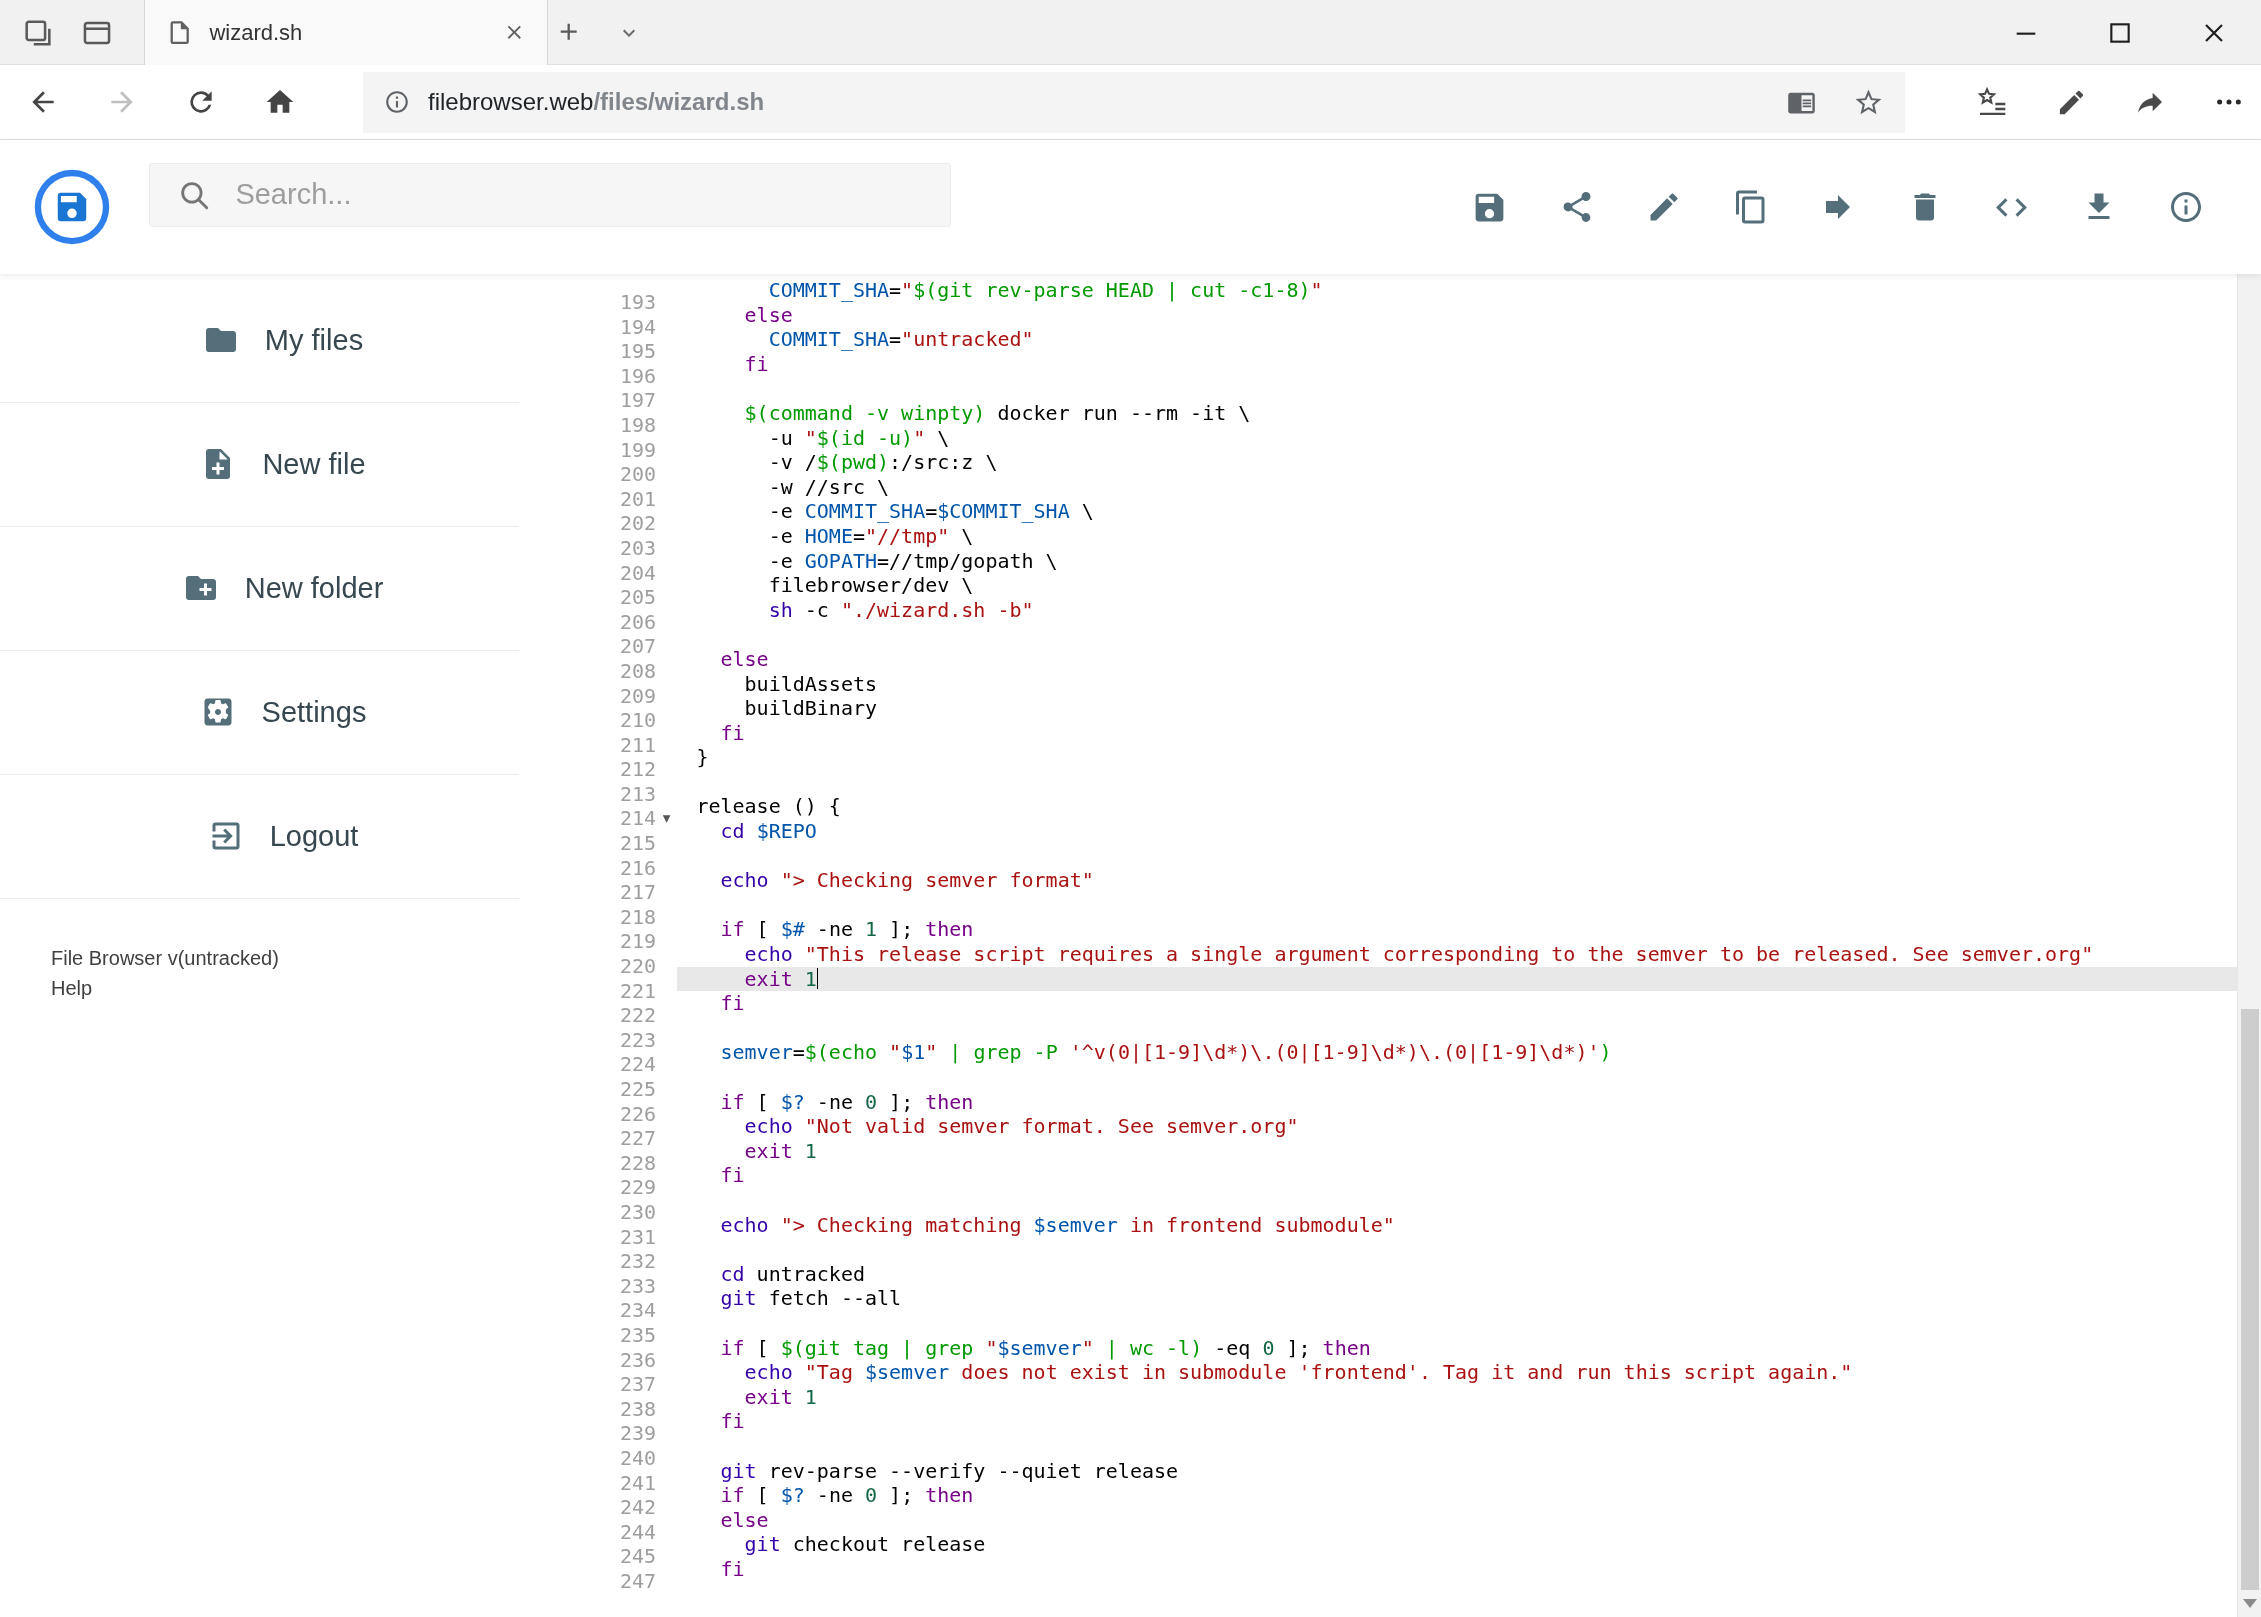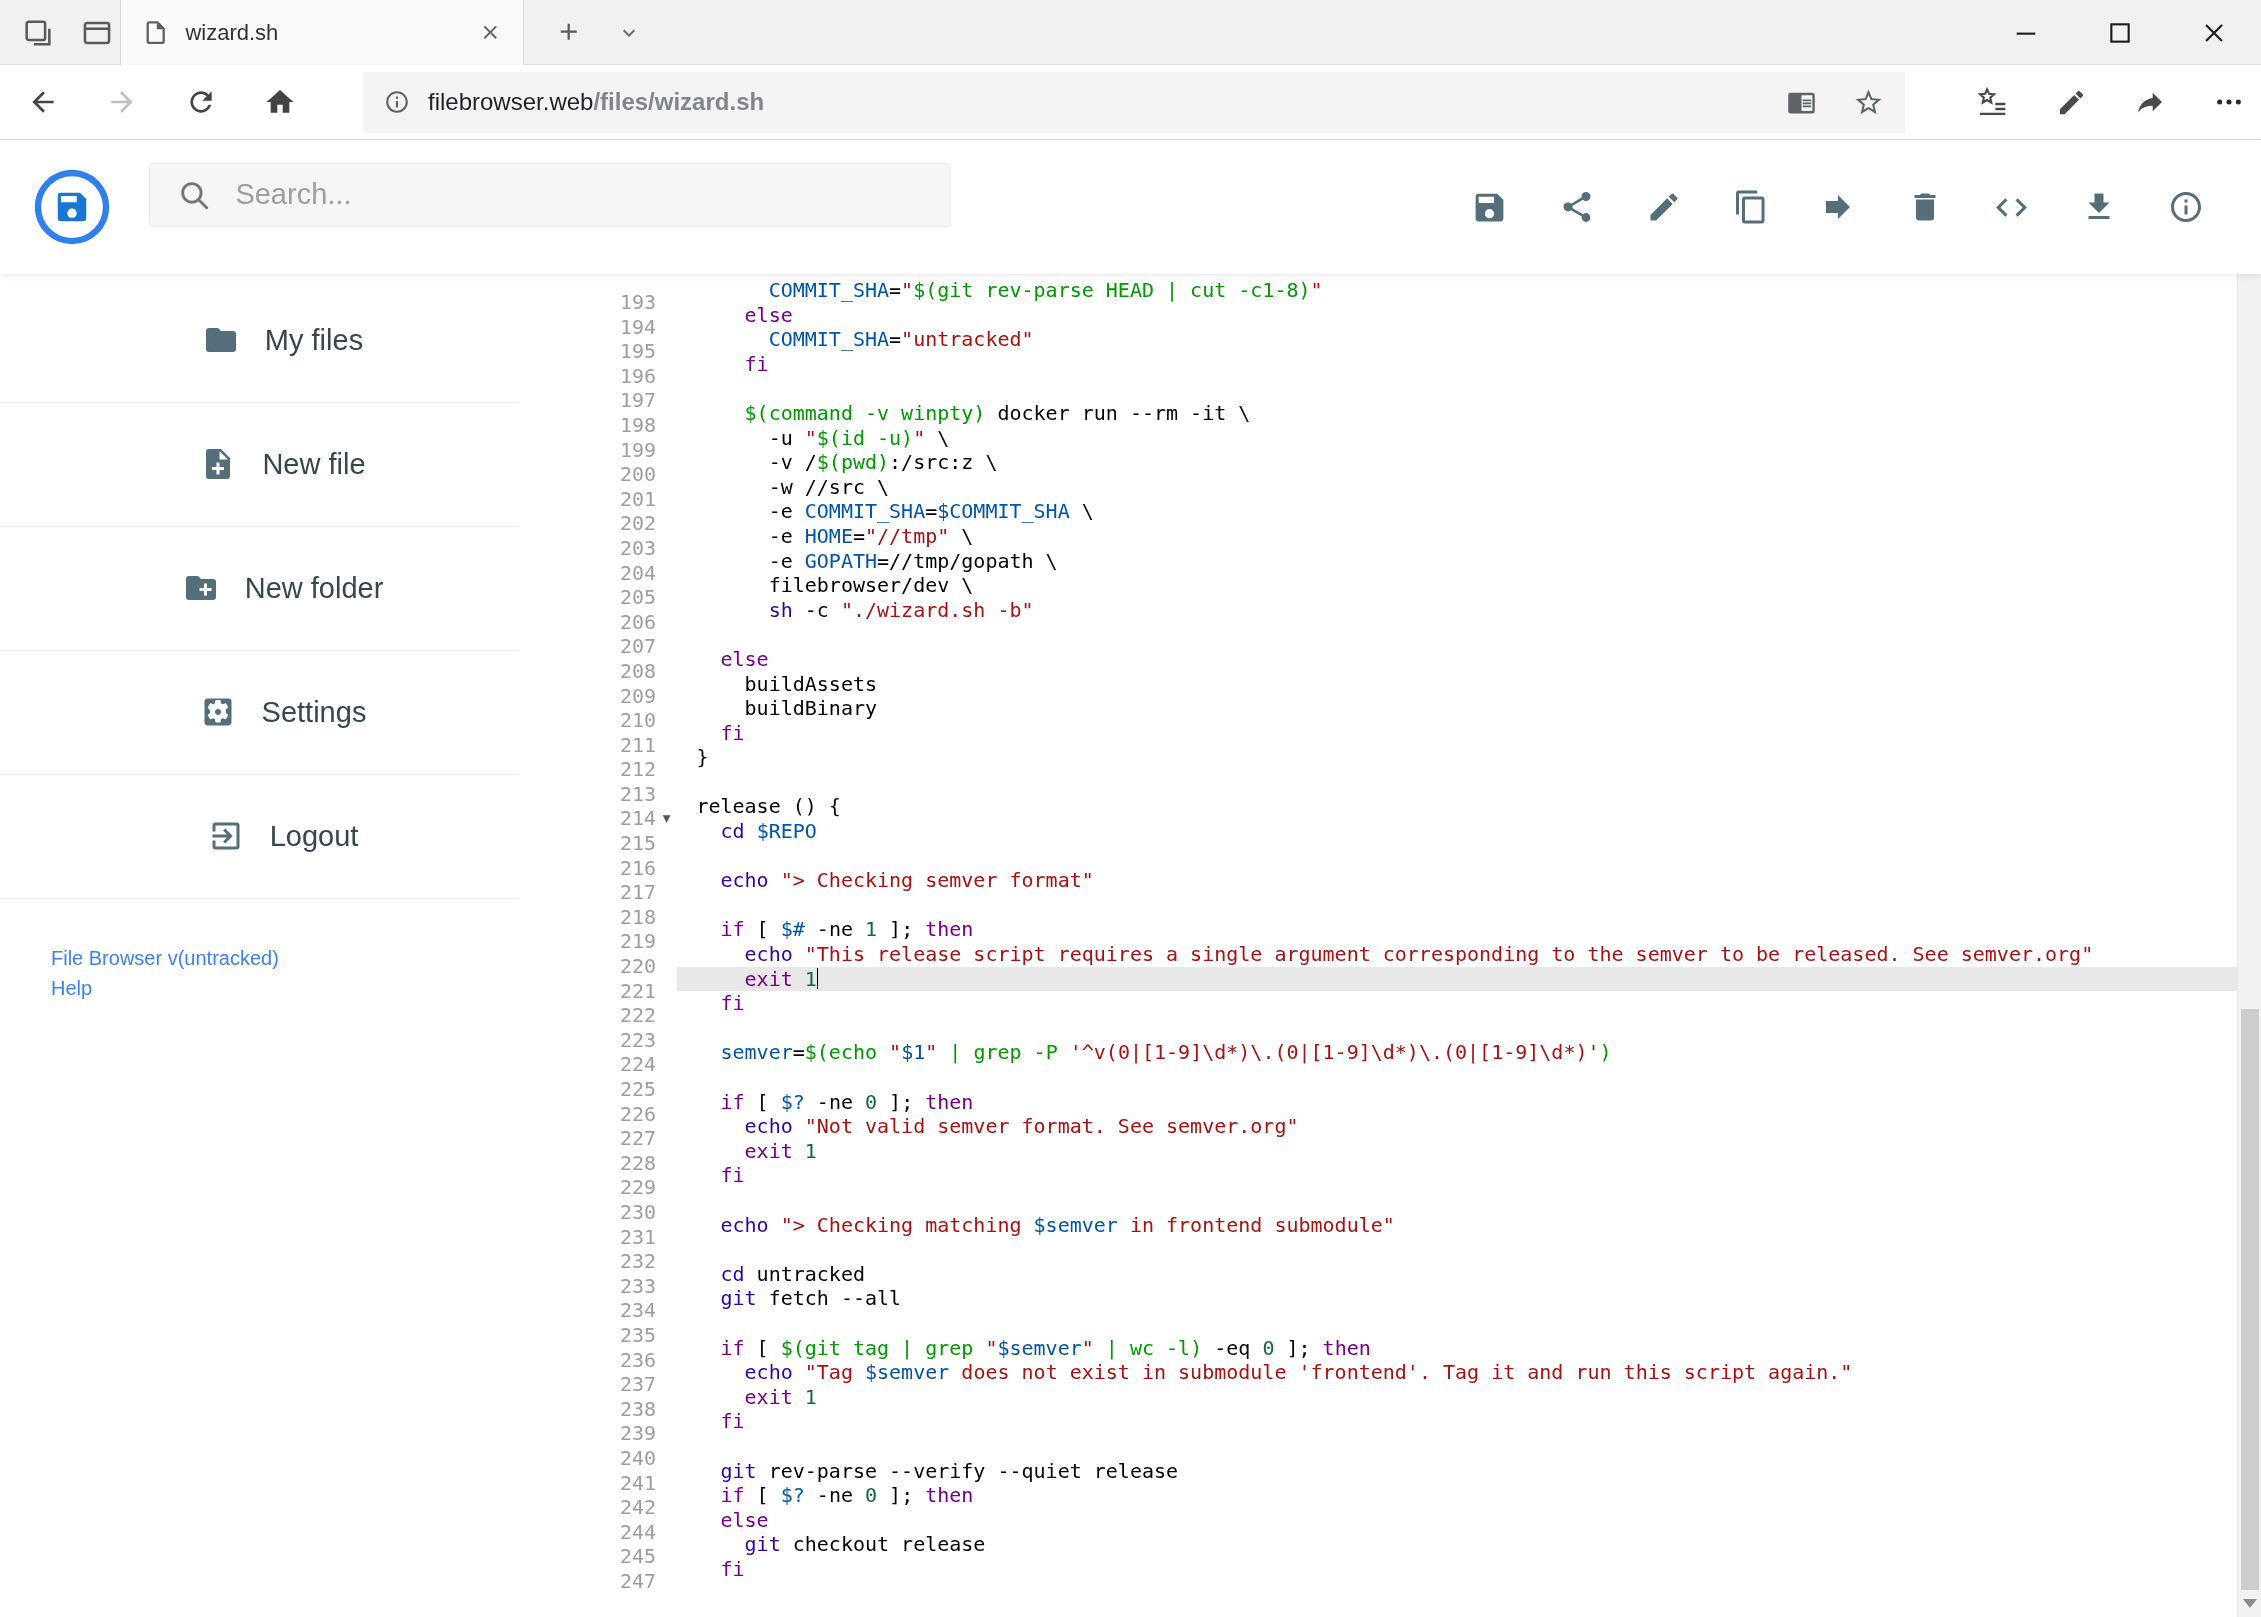--- a/index.html
+++ b/index.html
@@ -7,21 +7,21 @@
               font-family:"Liberation Sans", sans-serif; }
   .screen { position:relative; width:2261px; height:1617px; background:#fff; }
   svg { display:block; }
 
   
   .tabbar { position:absolute; left:0; top:0; width:2261px; height:65px;
             background:#f1f1f1; border-bottom:0.8px solid #e0e0e0; }
   .corner-btn { position:absolute; top:14.5px; width:37px; height:37px; color:#5a5a5a;
                 display:flex; align-items:center; justify-content:center; }
   .corner-1 { left:19.4px; } .corner-2 { left:78px; }
-  .tab { position:absolute; left:120px; top:0; width:404px; height:65px;
+  .tab { position:absolute; left:144px; top:0; width:404px; height:65px;
          background:#f9f9f9; border-left:0.8px solid #d6d6d6; border-right:0.8px solid #d6d6d6;
          display:flex; align-items:center; padding:0 21px; }
   .tab-title { margin-left:16px; font-size:22px; color:#333; flex:1; white-space:nowrap;
                overflow:hidden; }
   .tab-close { color:#5f5f5f; }
   .newtab { position:absolute; left:555px; top:18px; color:#5a5a5a; }
   .tabchevron { position:absolute; left:617px; top:21px; color:#6a6a6a; }
   .wincontrols { position:absolute; right:0; top:0; height:65px; display:flex; }
   .winbtn { width:94px; height:65px; display:flex; align-items:center; justify-content:center;
             color:#1f1f1f; }
@@ -57,21 +57,21 @@
   .tool { width:37px; height:37px; display:flex; align-items:center; justify-content:center;
           color:#546e7a; }
 
   
   .sidebar { position:absolute; left:0; top:274px; width:519px; height:1343px; background:#fff; }
   .side-list { padding-top:4.8px; }
   .side-item { height:124px; display:flex; align-items:center; padding-left:47px;
                border-bottom:0.8px solid #ededed; cursor:pointer;justify-content:center; }
   .side-item .ic { width:36px; height:36px; color:#546e7a; margin-right:26px; flex:none; }
   .side-item .lbl { font-size:29px; color:#37474f; }
-  .side-footer { position:absolute; left:51px; top:669px; font-size:20px; color:#3b82f6;
+  .side-footer { position:absolute; left:51px; top:669px; font-size:20px; color:#404040;
                  line-height:30px; }
 
   
   .editor { position:absolute; left:519px; top:274px; width:1718px; height:1343px;
             background:#fff; overflow:hidden; padding-top:4px;
             font-family:"DejaVu Sans Mono", monospace; font-size:20px; }
   .cm-row { display:flex; height:24.6px; line-height:24.6px; white-space:pre; }
   .gutter { width:158px; padding-right:21px; text-align:right; color:#9e9e9e; flex:none;
             position:relative;margin-top:12px; }
   .fold { position:absolute; right:0; top:0; width:21px; font-size:15.3px; color:#555;

